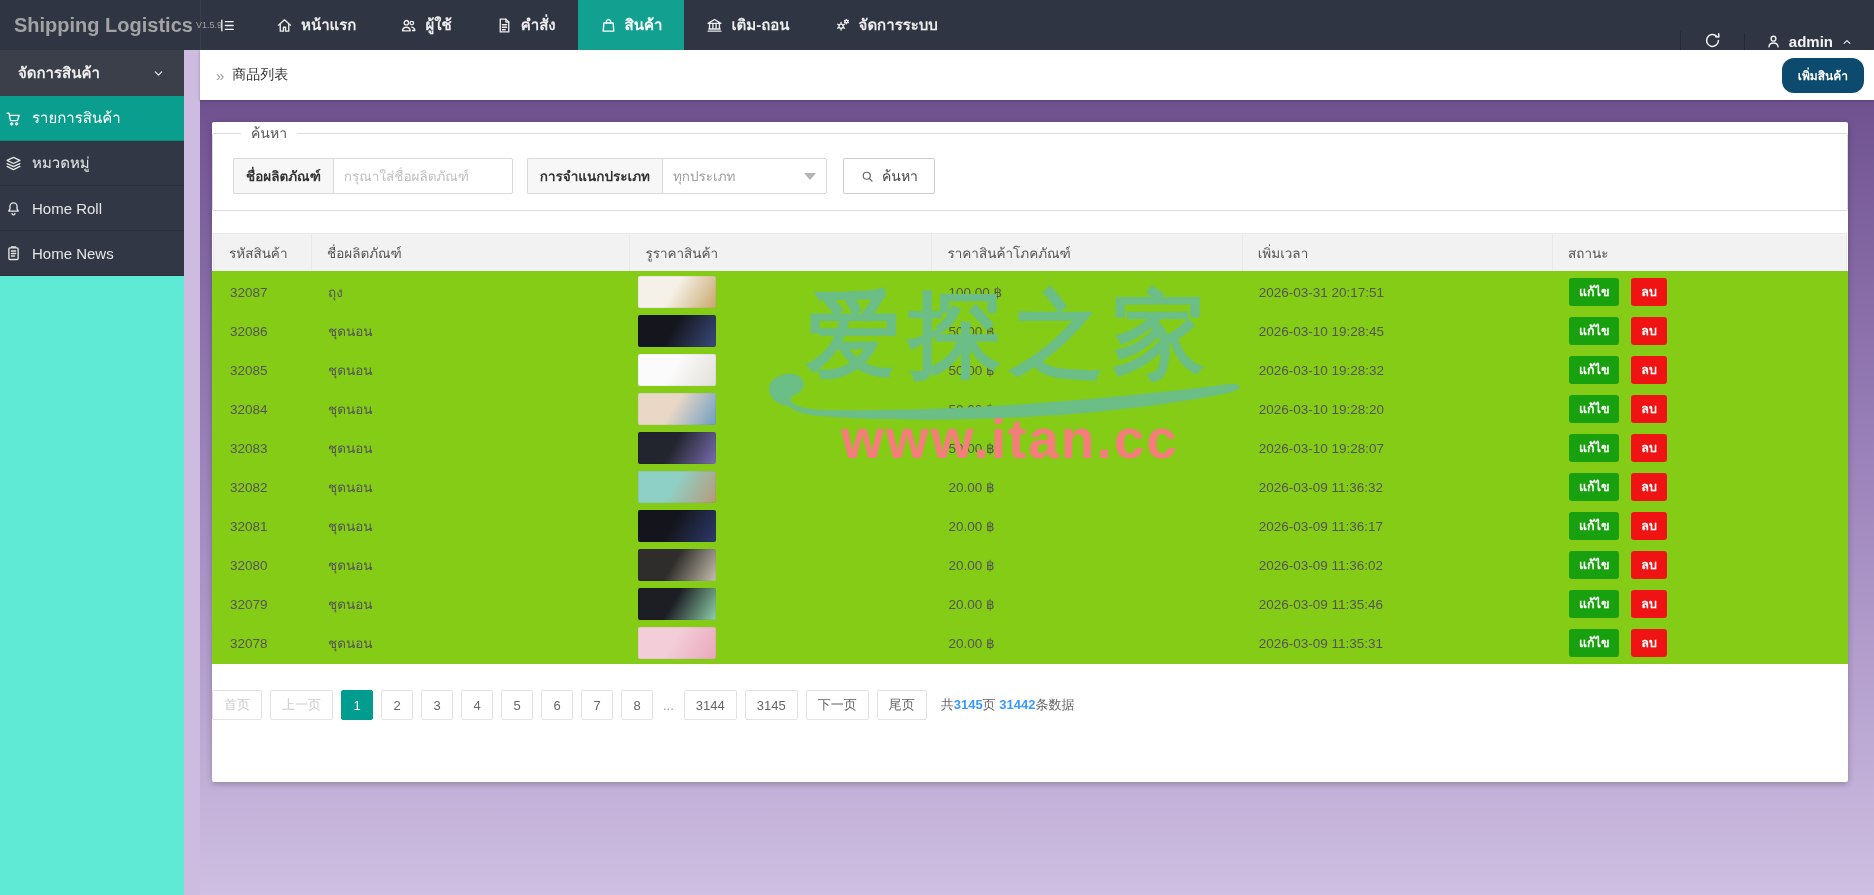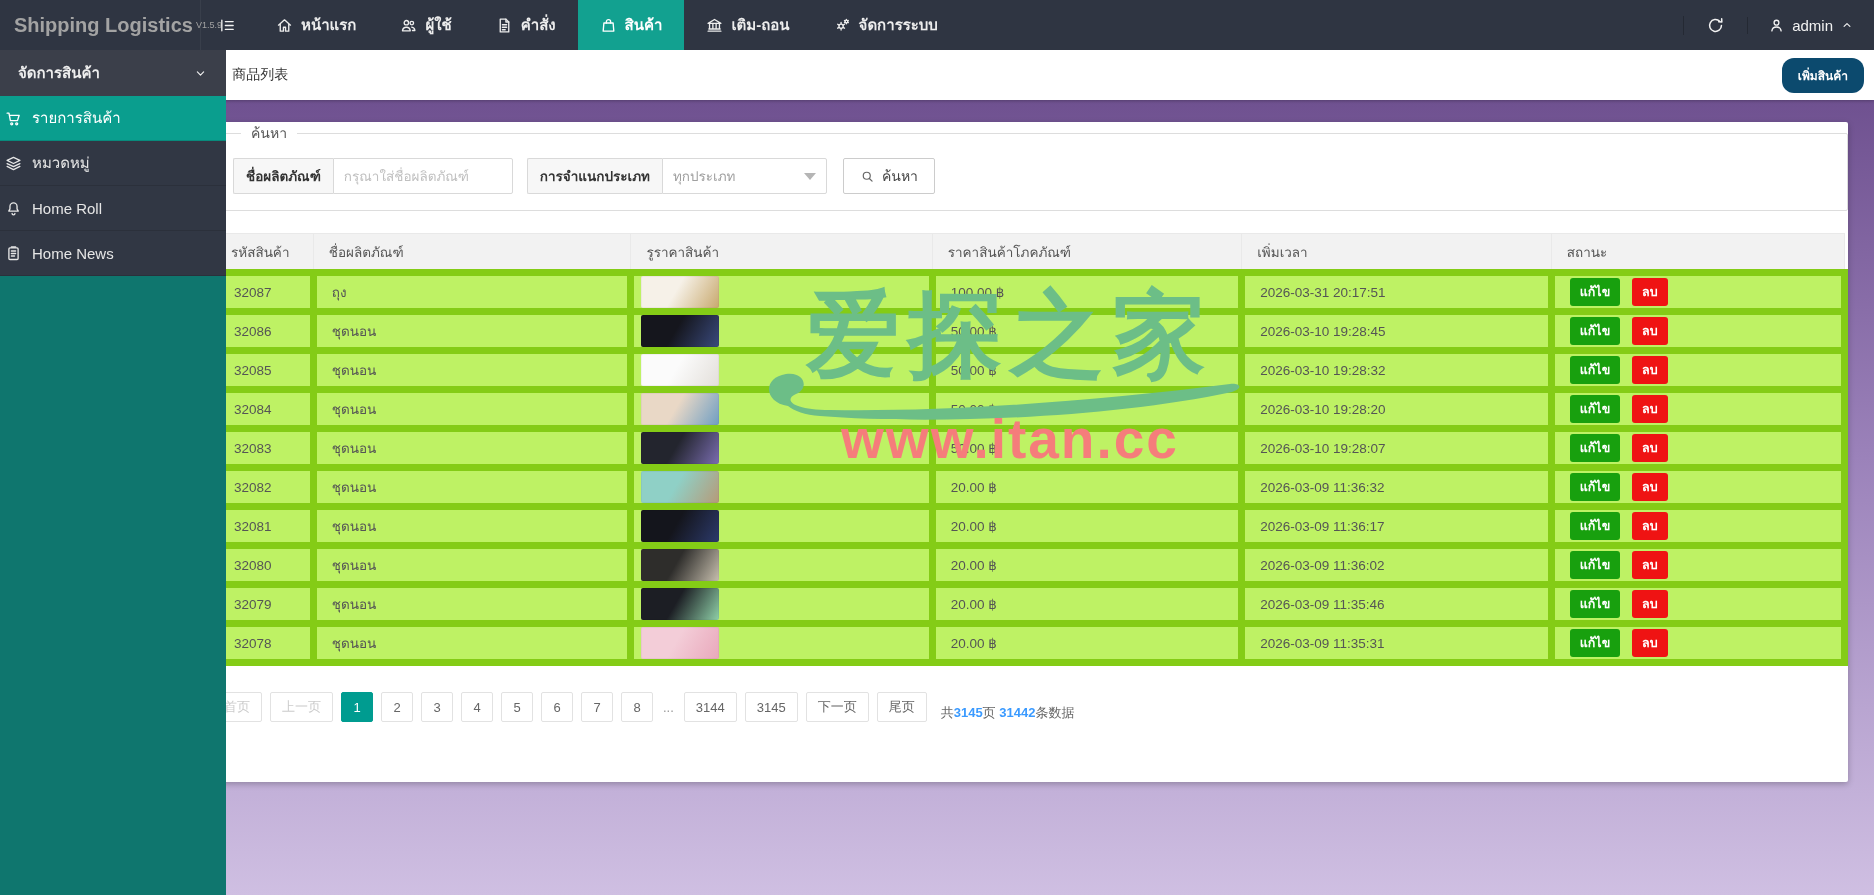--- a/index.html
+++ b/index.html
@@ -11,29 +11,29 @@
     background:#2f3542; display:flex; align-items:stretch; z-index:100; color:#f2f2f2; }
   .brand { width:200px; display:flex; align-items:center; padding-left:14px;
     font-size:20px; font-weight:600; color:#a3a3a3; white-space:nowrap; }
   .brand sup { font-size:9px; font-weight:400; margin-left:3px; }
   .nav-toggle { width:54px; display:flex; align-items:center; justify-content:center;
     cursor:pointer; border-left:1px solid rgba(255,255,255,.05); }
   .nav-menu { display:flex; align-items:stretch; }
   .nav-item { display:flex; align-items:center; gap:8px; padding:0 22px; font-size:15px;
     font-weight:600; cursor:pointer; color:#ededed; }
   .nav-item.active { background:#12a190; color:#fff; }
-  .nav-right { margin-left:auto; display:flex; align-items:center; }
+  .nav-right { margin-left:auto; display:flex; align-items:flex-end;font-weight:bold; }
   .nav-refresh { width:64px; display:flex; align-items:center; justify-content:center;
     border-left:1px solid rgba(0,0,0,.22); cursor:pointer; }
   .nav-user { display:flex; align-items:center; gap:7px; padding:0 20px;
     border-left:1px solid rgba(0,0,0,.22); font-size:15px; cursor:pointer; }
 
   
-  .sidebar { position:absolute; top:50px; left:0; bottom:0; width:226px;
-    background:#0f766e; z-index:90; color:#eee; }
+  .sidebar { position:absolute; top:50px; left:0; bottom:0; width:184px;
+    background:#5eead4; z-index:90; color:#eee; }
   .side-section { height:46px; display:flex; align-items:center; padding:0 18px;
     font-size:15px; font-weight:600; cursor:pointer; background:#3b3f4a; }
   .side-section .grow { flex:1; }
   .side-items { background:#313744; }
   .side-item { height:45px; display:flex; align-items:center; gap:10px; padding:0 5px;
     font-size:15px; cursor:pointer; color:#e6e6e6; border-bottom:1px solid rgba(0,0,0,.12); }
   .side-item.active { background:#0a9e8e; color:#fff; }
 
   
   .main { position:absolute; top:50px; left:200px; right:0; bottom:0;
@@ -74,31 +74,31 @@
   .search-btn { height:36px; margin-left:16px; padding:0 16px; background:#fff;
     border:1px solid #ccc; border-radius:2px; display:flex; align-items:center; gap:7px;
     font-size:14px; color:#444; cursor:pointer;
     font-family:"Liberation Sans","DejaVu Sans",sans-serif; }
 
   
   table.grid { width:100%; border-collapse:collapse; table-layout:fixed; }
   .grid th { background:#f2f2f2; font-weight:400; font-size:13.5px; color:#555;
     text-align:left; padding:0 0 0 15px; height:39px; border:1px solid #e9e9e9; }
   .grid td { height:39px; font-size:13.5px; color:#555; padding:0 0 0 15px;
-    border:7px solid #84cc16; background:#bef264; }
+    border:3px solid #84cc16; background:#84cc16; }
   .thumb { width:78px; height:32px; border-radius:2px; margin-left:-8px;
     background:#ddd; box-shadow:inset 0 0 0 1px rgba(0,0,0,.04); }
   .act-btn { border:none; border-radius:3px; color:#fff; font-size:12.5px; font-weight:700;
     padding:4px 10px; margin-right:8px; cursor:pointer;
     font-family:"Liberation Sans","DejaVu Sans",sans-serif; }
   .act-edit { background:#18a00e; }
   .act-del  { background:#ef1313; }
 
   
-  .pager { display:flex; align-items:flex-end; gap:8px; margin-top:26px; }
+  .pager { display:flex; align-items:center; gap:8px; margin-top:26px; }
   .pg { min-width:32px; height:30px; padding:0 11px; display:flex; align-items:center;
     justify-content:center; border:1px solid #e2e2e2; border-radius:2px; background:#fff;
     font-size:13px; color:#666; cursor:pointer; }
   .pg.disabled { color:#ccc; cursor:default; }
   .pages { display:flex; gap:8px; }
   .pages .pg.active { background:#009c90; border-color:#009c90; color:#fff; }
   .pages .pg.ellipsis { border:none; color:#999; padding:0 2px; min-width:14px; }
   .pg-summary { font-size:13px; color:#666; margin-left:6px; }
   .pg-summary b { color:#3a9aff; font-weight:700; }
 

